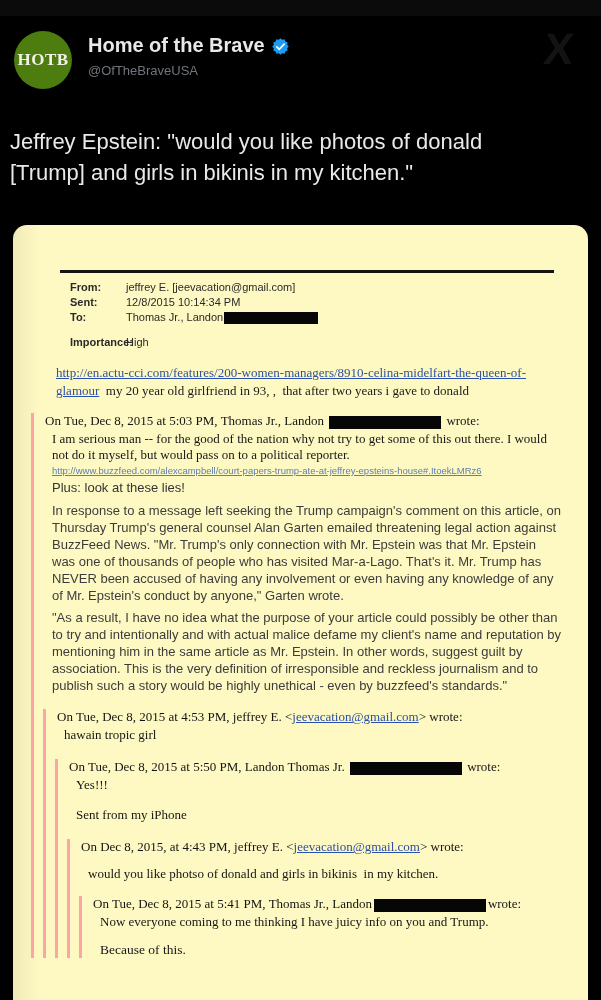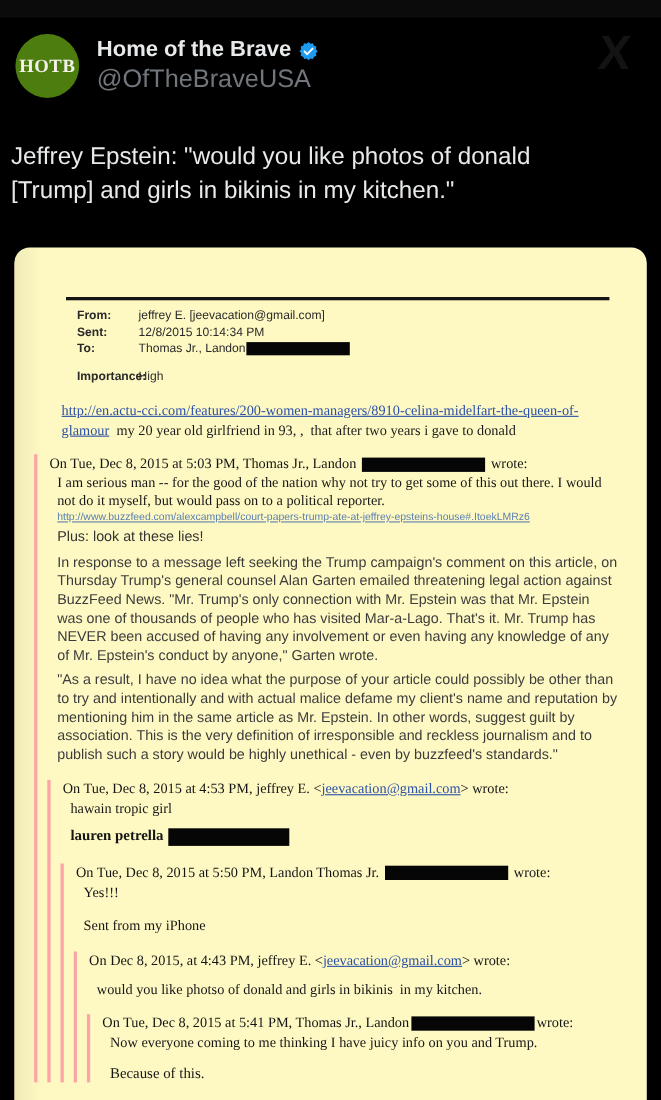--- a/index.html
+++ b/index.html
@@ -10,21 +10,21 @@
   
   .tweet-header{position:absolute;top:31px;left:14px;display:flex;align-items:flex-start;}
   .avatar{width:58px;height:58px;border-radius:50%;background:#4d7c0f;display:flex;
           align-items:center;justify-content:center;flex:0 0 auto;}
   .avatar span{font-family:"Liberation Serif",serif;font-weight:700;font-size:17px;
           color:#f3f1ea;letter-spacing:.5px;}
   .names{margin-left:16px;padding-top:2px;}
   .name-row{display:flex;align-items:center;gap:6px;}
   .display-name{color:#e7e9ea;font-size:20px;font-weight:700;line-height:24px;}
   .verified{display:inline-flex;margin-top:2px;}
-  .handle{color:#70767c;font-size:23px;line-height:22px;margin-top:3px;}
+  .handle{color:#70767c;font-size:13px;line-height:22px;margin-top:3px;}
   .watermark{position:absolute;top:24px;right:28px;font-size:44px;font-weight:700;
           color:#131313;transform:skewX(-6deg);user-select:none;}
 
   
   .tweet-text{position:absolute;top:126px;left:10px;width:586px;color:#e7e9ea;
           font-size:22px;line-height:31px;font-weight:400;}
 
   
   .email{position:absolute;top:225px;left:13px;width:575px;height:805px;background:#fef9c3;
          border-radius:14px;overflow:hidden;}
@@ -136,21 +136,20 @@
           <a class="tinylink">http://www.buzzfeed.com/alexcampbell/court-papers-trump-ate-at-jeffrey-epsteins-house#.ItoekLMRz6</a>
           <div class="plus">Plus: look at these lies!</div>
           <div class="para">In response to a message left seeking the Trump campaign's comment on this article, on Thursday Trump's general counsel Alan Garten emailed threatening legal action against BuzzFeed News. "Mr. Trump's only connection with Mr. Epstein was that Mr. Epstein was one of thousands of people who has visited Mar-a-Lago. That's it. Mr. Trump has NEVER been accused of having any involvement or even having any knowledge of any of Mr. Epstein's conduct by anyone," Garten wrote.</div>
           <div class="para">"As a result, I have no idea what the purpose of your article could possibly be other than to try and intentionally and with actual malice defame my client's name and reputation by mentioning him in the same article as Mr. Epstein. In other words, suggest guilt by association. This is the very definition of irresponsible and reckless journalism and to publish such a story would be highly unethical - even by buzzfeed's standards."</div>
         </div>
 
         <div class="quote q2">
           <div class="attr"><span>On Tue, Dec 8, 2015 at 4:53 PM, jeffrey E. &lt;</span><a class="mlink">jeevacation@gmail.com</a><span>&gt; wrote:</span></div>
           <div class="qbody">
             <div class="serif">hawain tropic girl</div>
-            <div class="serif bold-name"><span>lauren petrella</span><span class="redact r-name"></span></div>
           </div>
 
           <div class="quote q3">
             <div class="attr"><span>On Tue, Dec 8, 2015 at 5:50 PM, Landon Thomas Jr. </span><span class="redact r-attr"></span><span> wrote:</span></div>
             <div class="qbody">
               <div class="serif">Yes!!!</div>
               <div class="serif iphone">Sent from my iPhone</div>
             </div>
 
             <div class="quote q4">

